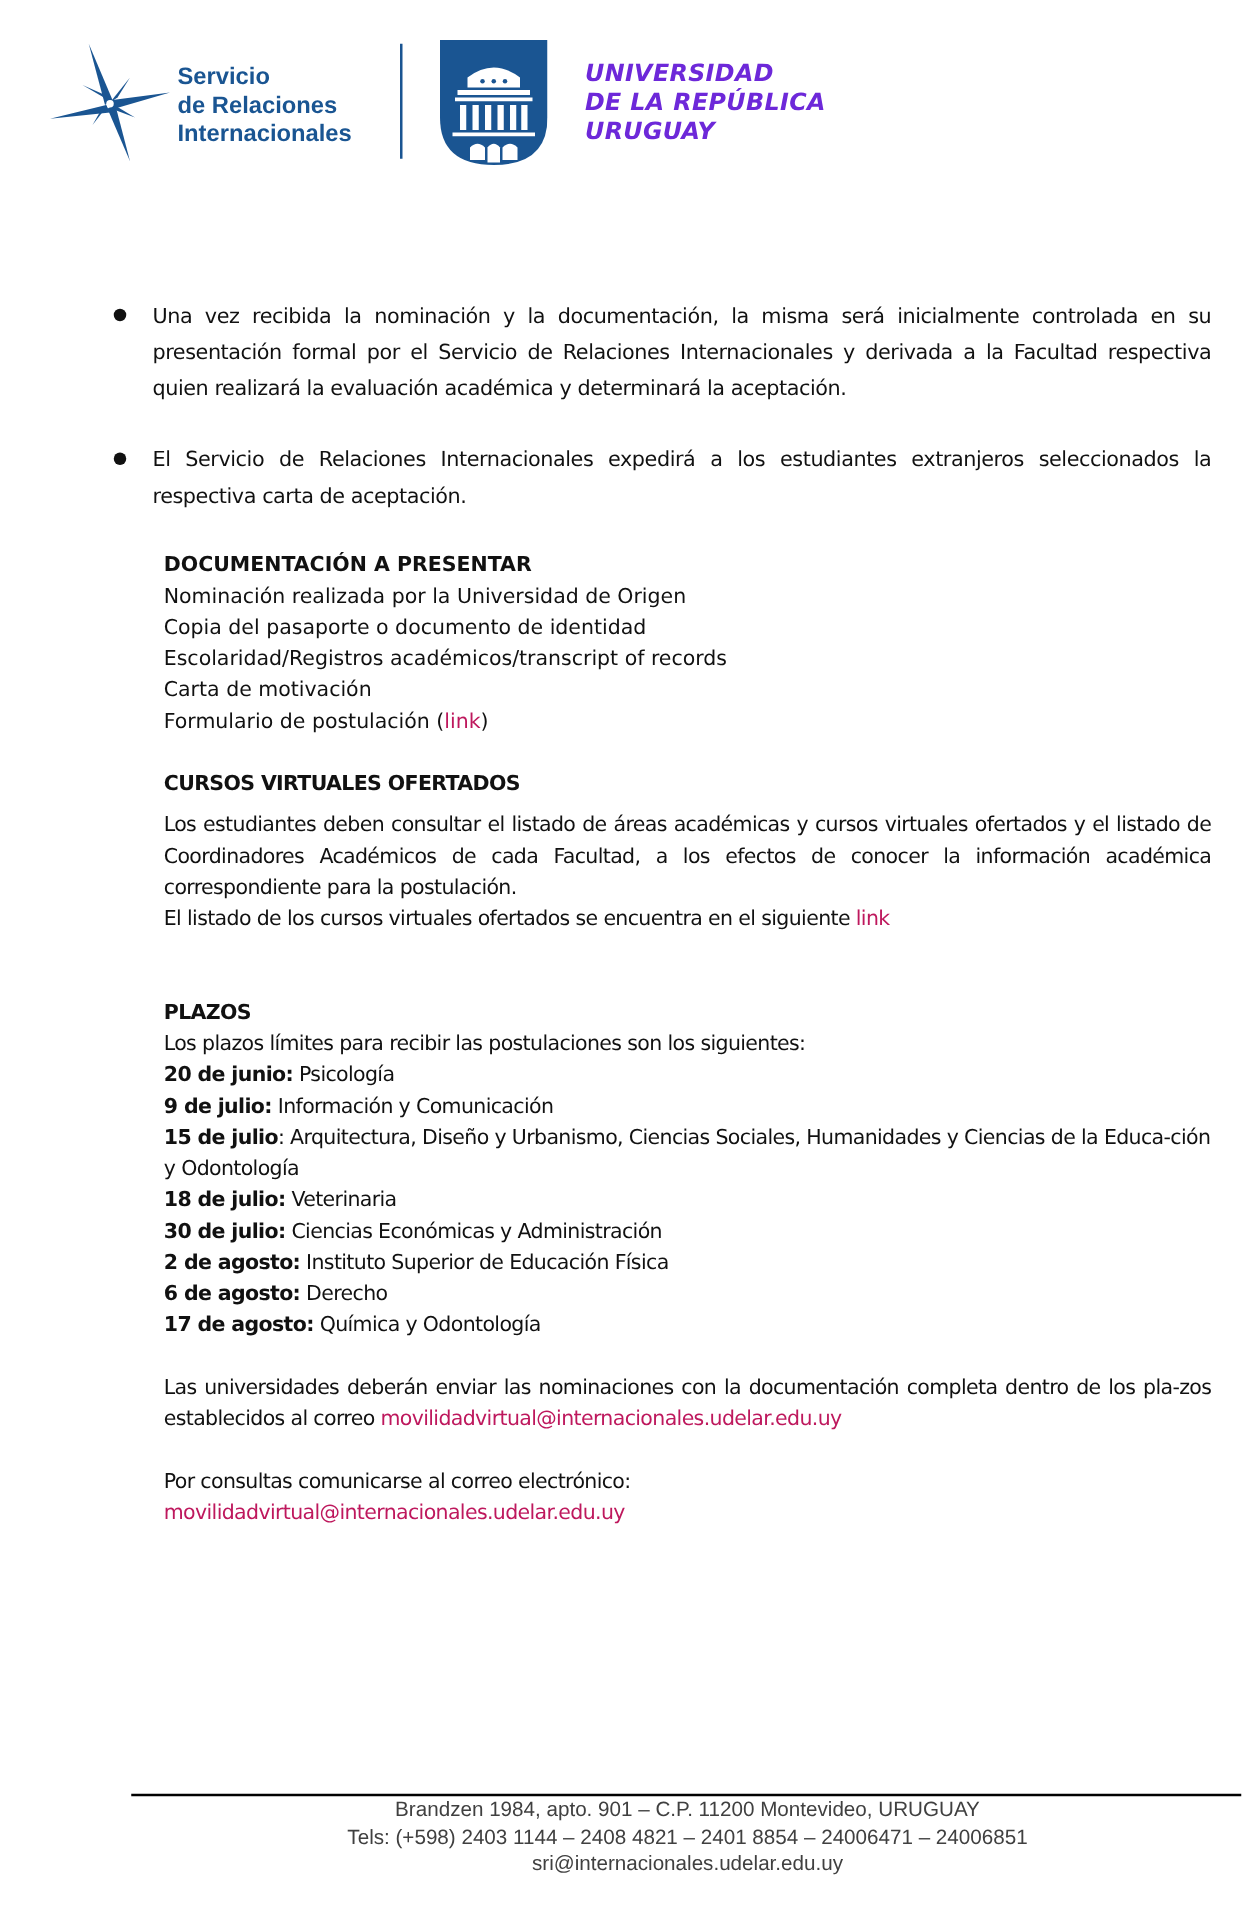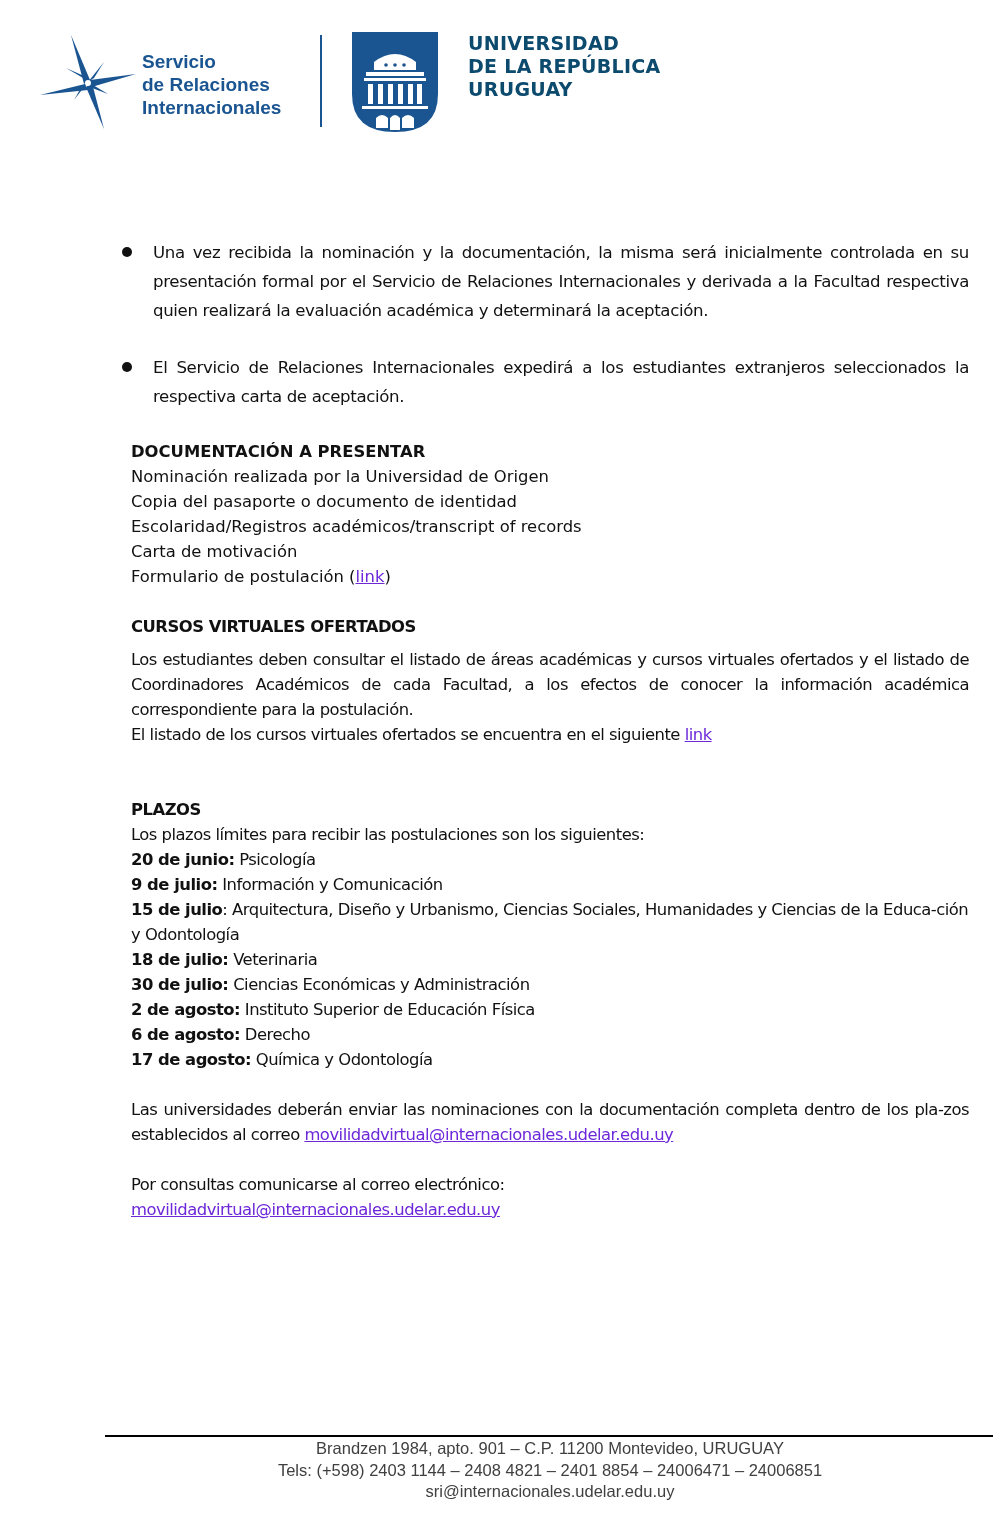--- a/index.html
+++ b/index.html
@@ -7,35 +7,35 @@
          font-family: "Liberation Sans", sans-serif; color: #000; }
   .page { position: absolute; left: 0; top: 0; width: 1000px; height: 1528px; }
 
   
   .header { position: absolute; left: 0; top: 0; width: 1000px; height: 150px; padding-left: 16px; }
   .sri-logo { position: absolute; left: 38px; top: 32px; width: 100px; height: 100px; }
   .sri-text { position: absolute; left: 142px; top: 50px; font-family: "Liberation Sans", sans-serif;
               font-weight: bold; color: #1a5592; font-size: 19px; line-height: 23px; }
   .header-divider { position: absolute; left: 320px; top: 35px; width: 2px; height: 92px; background: #1a5592; }
   .udelar-shield { position: absolute; left: 352px; top: 32px; width: 86px; height: 100px; }
-  .udelar-text { position: absolute; left: 468px; top: 32px; color: #0c4a6e; font-weight: bold;
-                 font-family: "DejaVu Sans", sans-serif; font-size: 19px; line-height: 23px; letter-spacing: 0.3px; }
+  .udelar-text { position: absolute; left: 468px; top: 48px; color: #6d28d9; font-weight: bold;
+                 font-family: "DejaVu Sans", sans-serif; font-size: 19px; line-height: 23px; letter-spacing: 0.3px; font-style: italic; }
 
   
   .content { position: absolute; left: 131px; top: 238px; width: 838px;
              font-family: "DejaVu Sans", sans-serif; font-size: 16.4px; color: #111; }
   .bullets { margin: 0; padding: 0; list-style: none; }
   .bullet-item { position: relative; padding-left: 66px; line-height: 29px; text-align: justify; margin-bottom: 28px; font-size: 16.6px; letter-spacing: -0.35px; }
   .bullet-dot { position: absolute; left: 35px; top: 9px; width: 10px; height: 10px; border-radius: 50%; background: #111; }
 
   .section { line-height: 25px; }
   .section-title { font-weight: bold; }
   .line { display: block; white-space: nowrap; }
   .justify { text-align: justify; }
-  .link { color: #6d28d9; text-decoration: underline; cursor: pointer; }
+  .link { color: #be185d; cursor: pointer; }
   .bold { font-weight: bold; }
 
   .narrow { letter-spacing: -0.5px; font-size: 16.4px; }
 
   
   .footer-rule { position: absolute; left: 105px; top: 1435px; width: 888px; height: 2px; background: #000; }
   .footer { position: absolute; left: 100px; top: 1438px; width: 900px; text-align: center;
             font-family: "Liberation Sans", sans-serif; font-size: 16.5px; line-height: 21.5px; color: #404040; }
 </style>
 </head>
@@ -88,21 +88,21 @@
     </svg>
     <div class="udelar-text">
       <div>UNIVERSIDAD</div>
       <div>DE LA REPÚBLICA</div>
       <div>URUGUAY</div>
     </div>
   </div>
 
   <div class="content">
 
-    <ul class="bullets" style="margin-left:-131px; padding-left:119px;">
+    <ul class="bullets" style="margin-left:-131px; padding-left:88px;">
       <li class="bullet-item" style="margin-left:-32px;">
         <span class="bullet-dot"></span>
         <span>Una vez recibida la nominación y la documentación, la misma será inicialmente controlada en su presentación formal por el Servicio de Relaciones Internacionales y derivada a la Facultad respectiva quien realizará la evaluación académica y determinará la aceptación.</span>
       </li>
       <li class="bullet-item" style="margin-left:-32px; margin-bottom:0;">
         <span class="bullet-dot"></span>
         <span>El Servicio de Relaciones Internacionales expedirá a los estudiantes extranjeros seleccionados la respectiva carta de aceptación.</span>
       </li>
     </ul>
 

